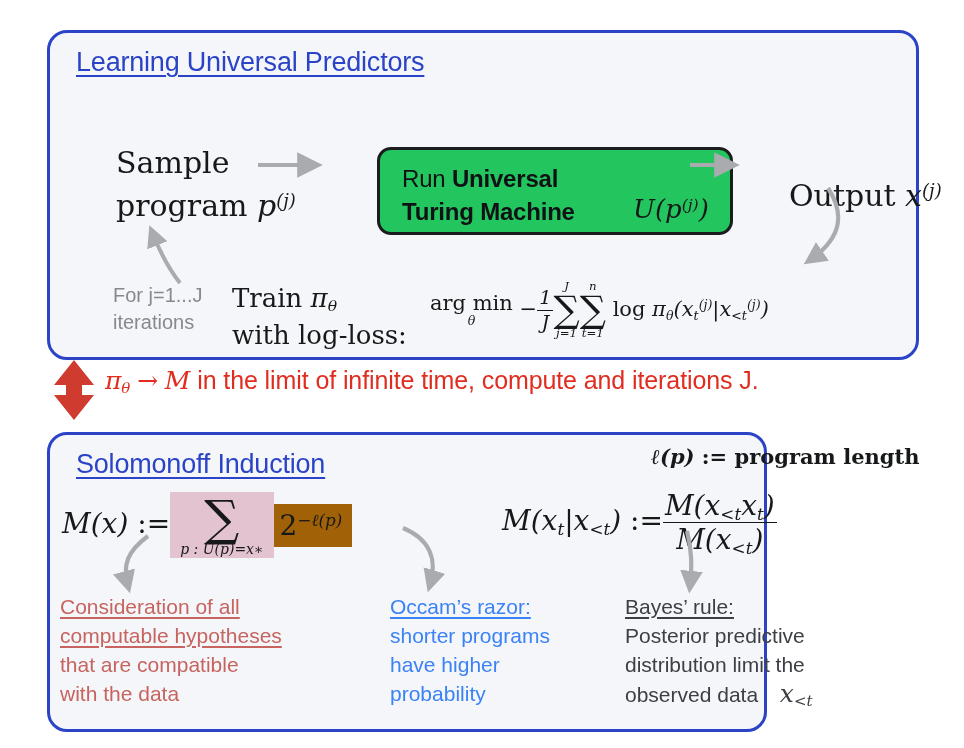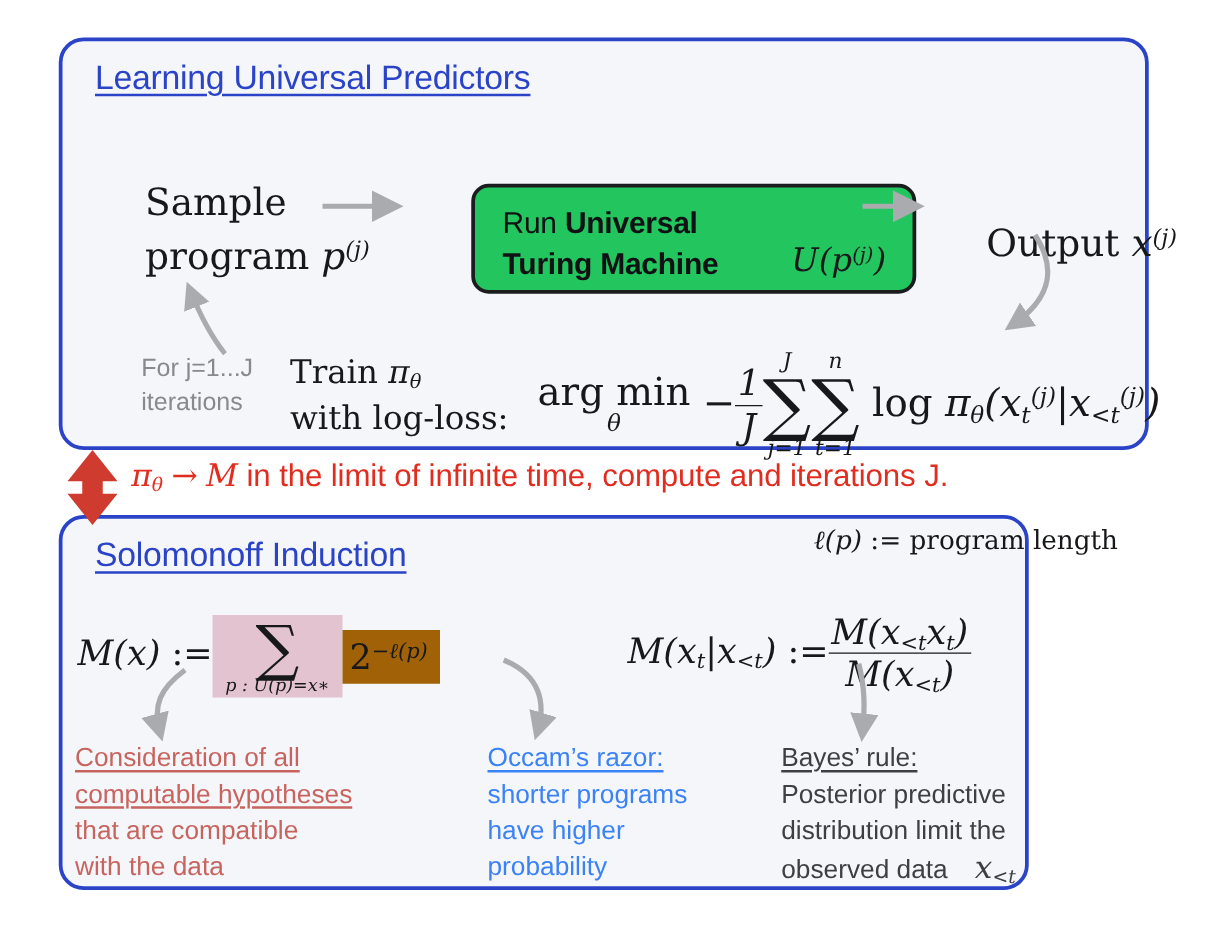--- a/index.html
+++ b/index.html
@@ -26,21 +26,21 @@
   
   .panel {
     position: absolute;
     background: #f4f6f9;
     border: 3px solid #2b44c7;
     border-radius: 20px;
     box-sizing: border-box;
     padding-left: 16px;
   }
   #panel-top   { left: 47px;  top: 30px;  width: 872px; height: 330px; }
-  #panel-bottom{ left: 47px;  top: 412px; width: 776px; height: 300px; }
+  #panel-bottom{ left: 47px;  top: 432px; width: 720px; height: 300px; }
 
   .panel-title {
     position: absolute;
     color: #2b44c7;
     font-size: 27px;
     letter-spacing: -0.2px;
     text-decoration: underline;
     text-underline-offset: 4px;
     text-decoration-thickness: 2px;
     white-space: nowrap;
@@ -99,21 +99,21 @@
     left: 63px; top: 249px;
     font-size: 20px; line-height: 27px;
     color: #87898d;
   }
   #train-label {
     left: 182px; top: 247px;
     font-size: 26px; line-height: 37px;
   }
   #loss-formula {
     left: 380px; top: 248px;
-    font-size: 31px;
+    font-size: 21px;
   }
 
   
   .stack {
     display: inline-block;
     text-align: center;
     vertical-align: middle;
     line-height: 1;
   }
   .stack .op  { display: block; font-size: 1.75em; font-style: normal; }
@@ -143,22 +143,23 @@
     left: 105px; top: 366px;
     font-size: 25px;
     color: #e02d20;
     letter-spacing: -0.1px;
     text-align: right;
   }
   #mid-text .m { font-family: "DejaVu Serif","Liberation Serif",serif; font-style: italic; color: #e02d20; }
 
   
   #len-def {
-    left: 651px; top: 420px;
+    left: 651px; top: 444px;
     font-size: 21px;
+    font-weight: bold;
   }
   #mx-formula {
     left: 62px; top: 492px;
     font-size: 28px;
   }
   #hl-sum {
     display: inline-block;
     background: #e3c3cf;
     padding: 2px 10px 2px 10px;
     vertical-align: middle;

